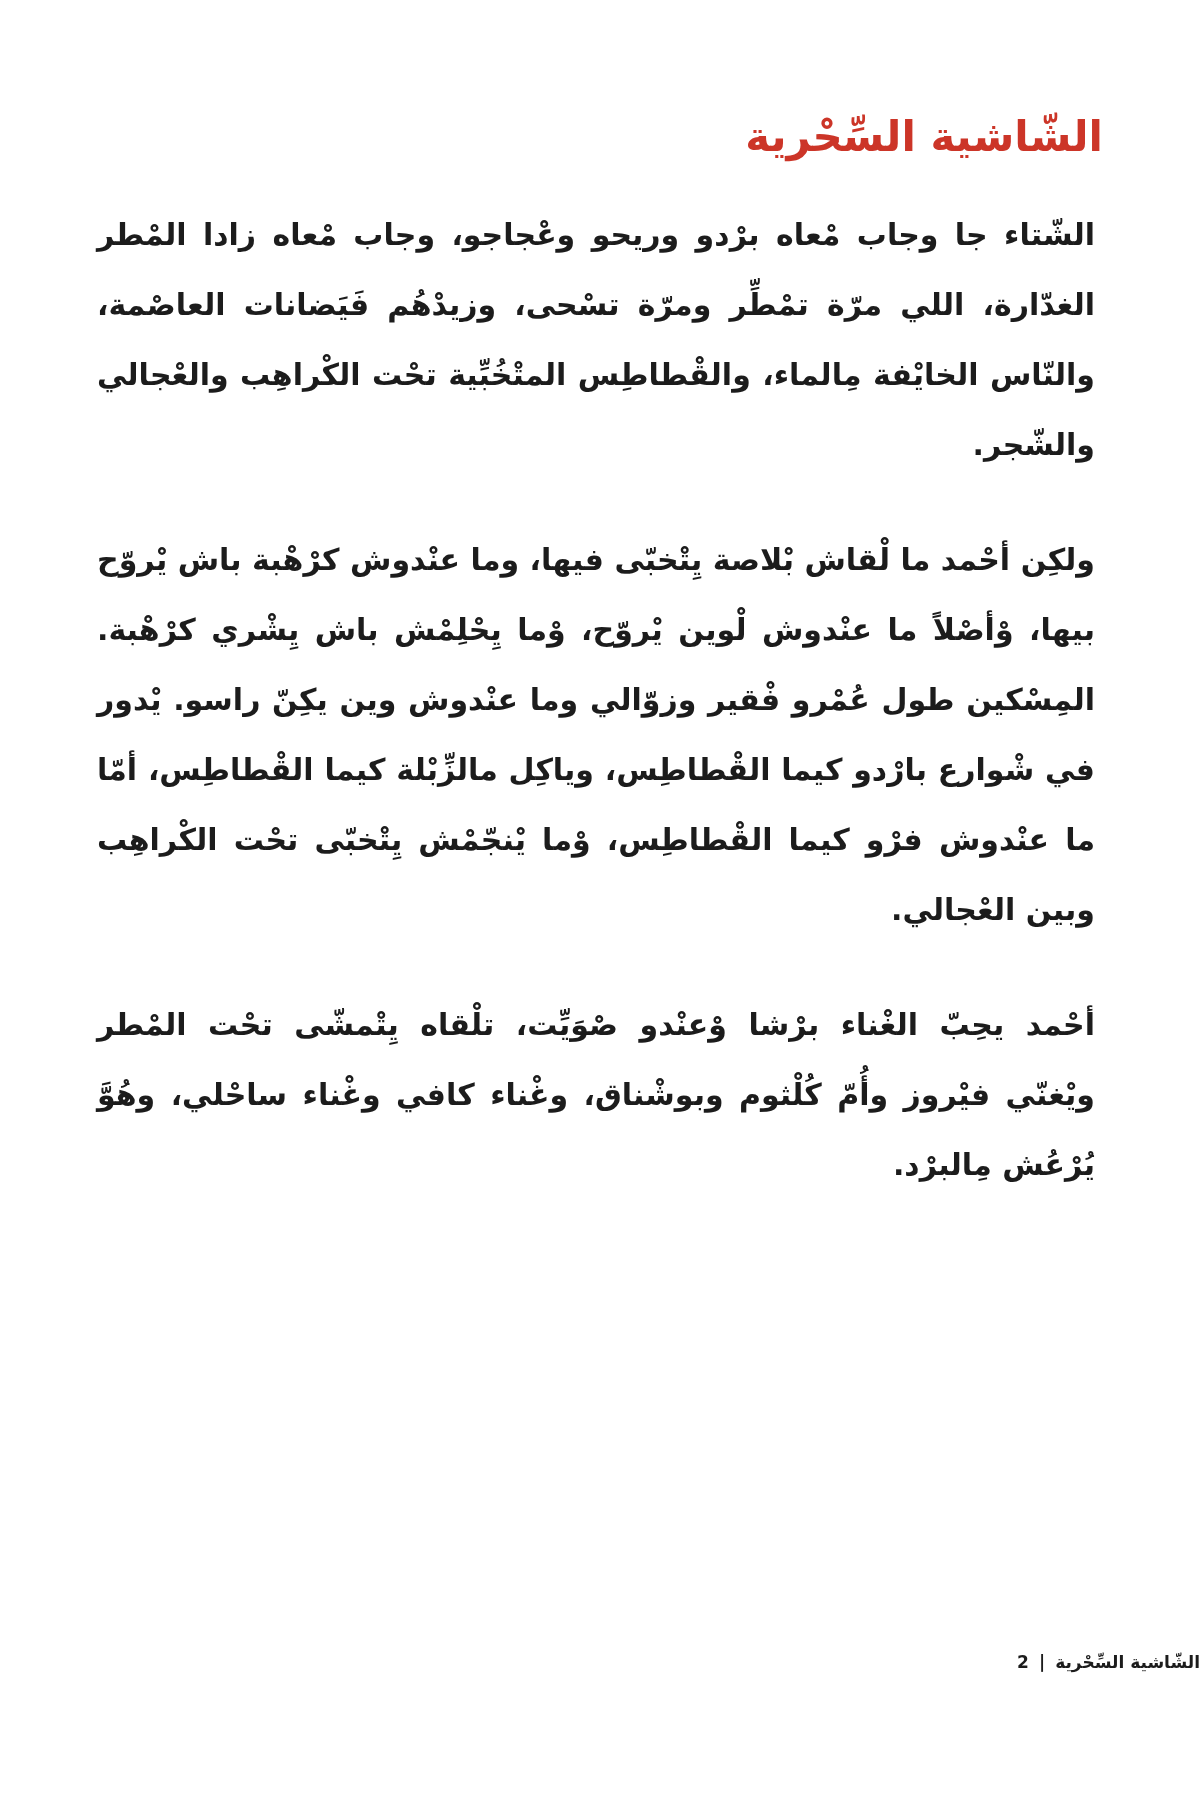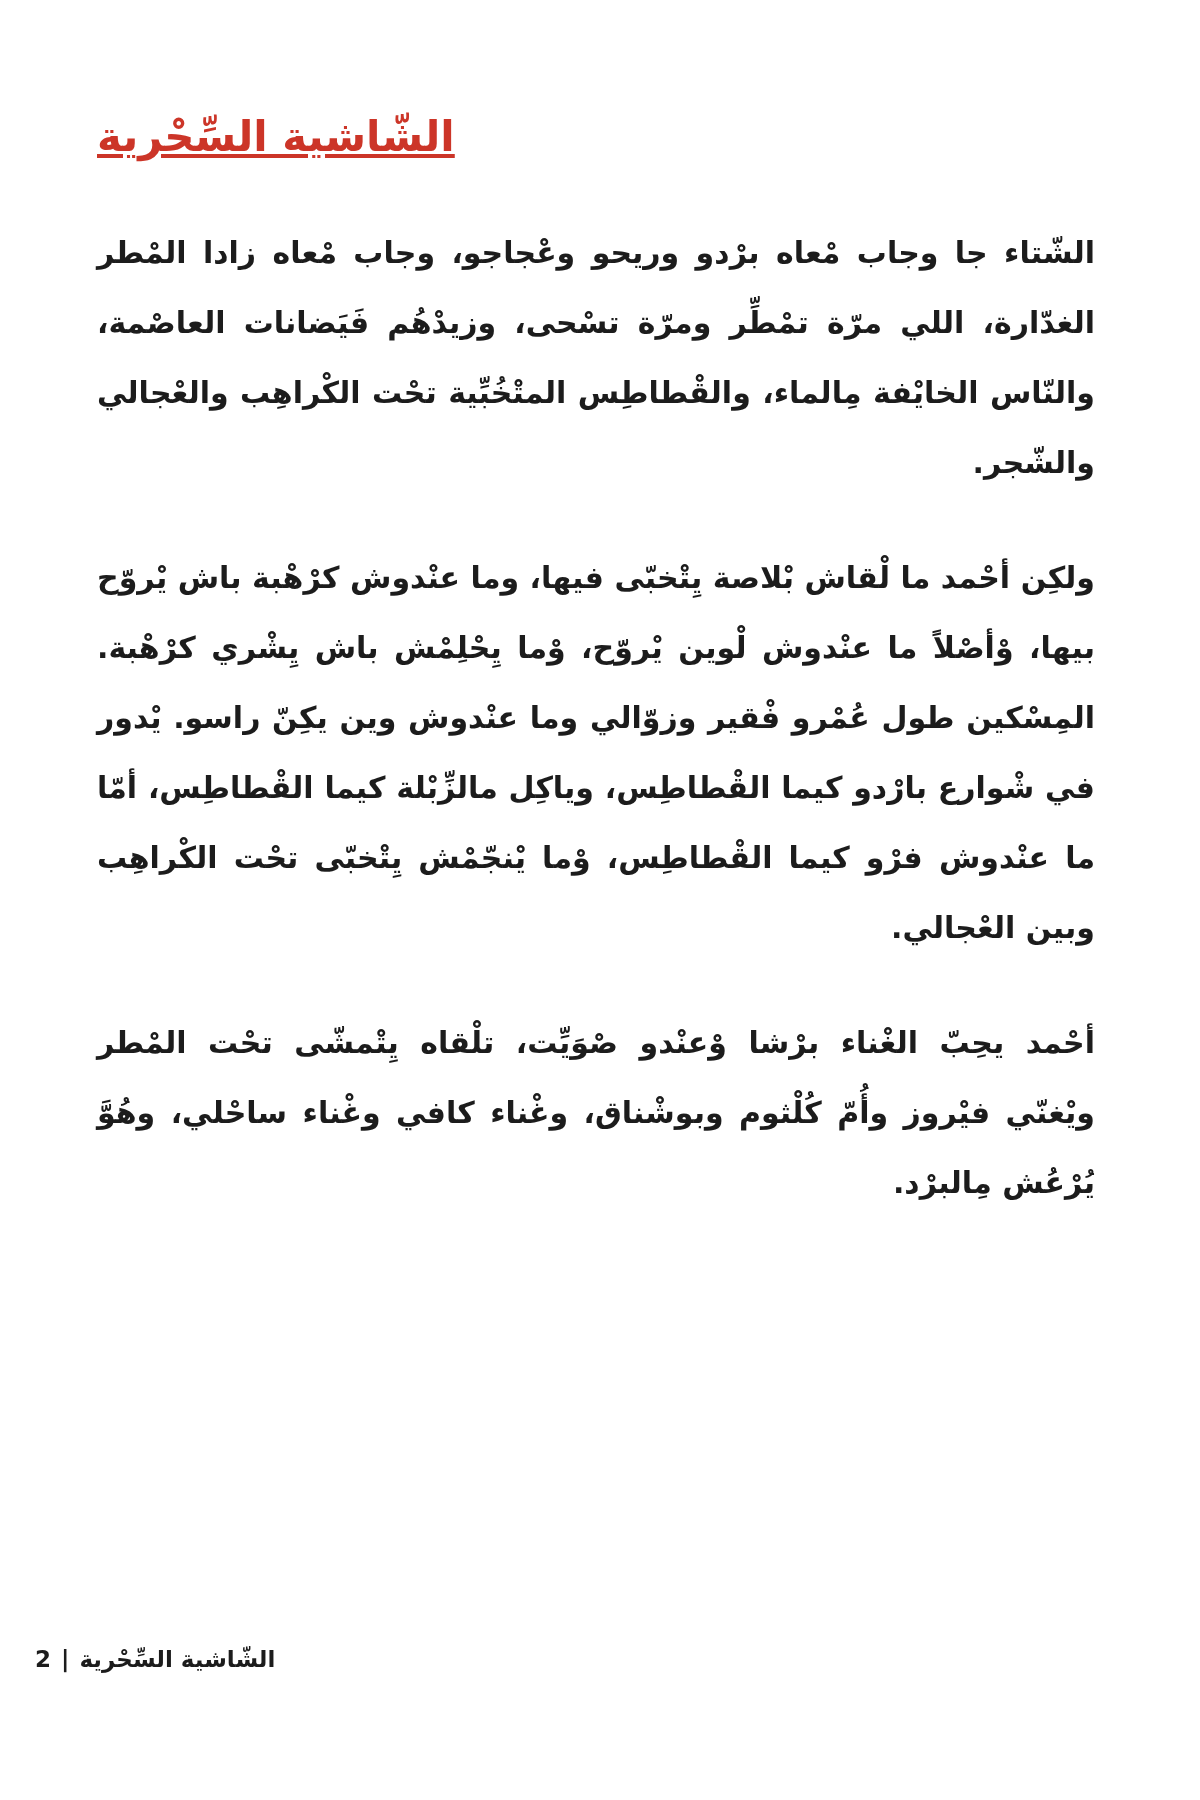--- a/index.html
+++ b/index.html
@@ -16,49 +16,48 @@
     color: var(--ink, #1c1c1c);
     overflow: hidden;
   }
   .page {
     position: absolute;
     inset: 0;
     box-sizing: border-box;
     padding: 105px 97px 0 97px;
   }
   .title {
-    margin: 0 0 50px 0;
-    text-align: left;
+    margin: 0 0 32px 0;
+    text-align: right;
     font-size: 42px;
     font-weight: bold;
     line-height: 1.5;
     color: var(--accent, #cc3528);
-    text-decoration: underline;
   }
   .body-text {
     font-size: 30px;
     font-weight: bold;
     line-height: 70px;
     color: var(--ink, #1c1c1c);
   }
   .para {
     margin: 0 8px 45px 0;
     text-align: justify;
     text-justify: inter-word;
   }
   .dia {
     color: var(--accent, #cc3528);
   }
   .footer {
     position: absolute;
     bottom: 128px;
     left: 0;
     right: 0;
-    text-align: left;
-    font-size: 23px;
+    text-align: right;
+    font-size: 17px;
     font-weight: bold;
     color: var(--ink, #1c1c1c);
     padding-left: 35px;
   }
   .footer .sep {
     display: inline-block;
     margin: 0 10px;
   }
 </style>
 </head>

